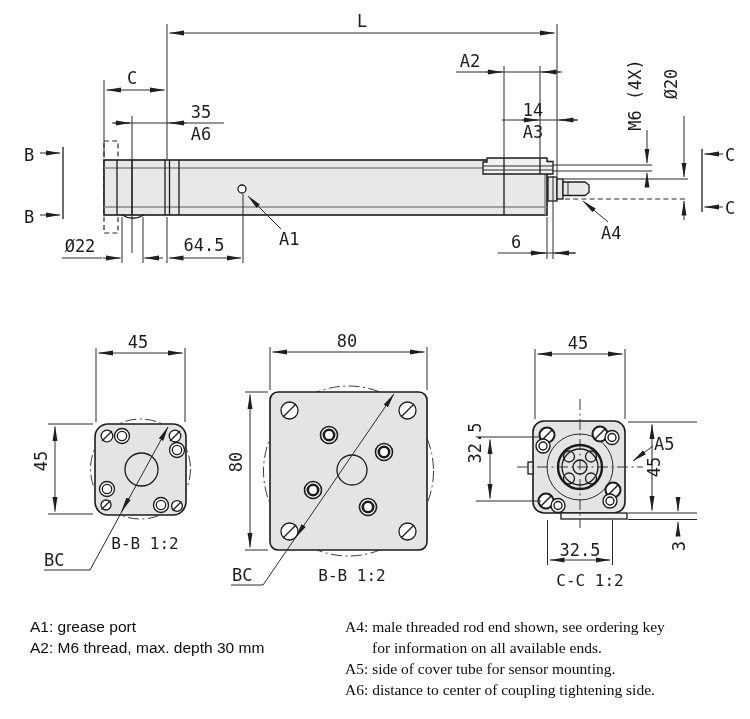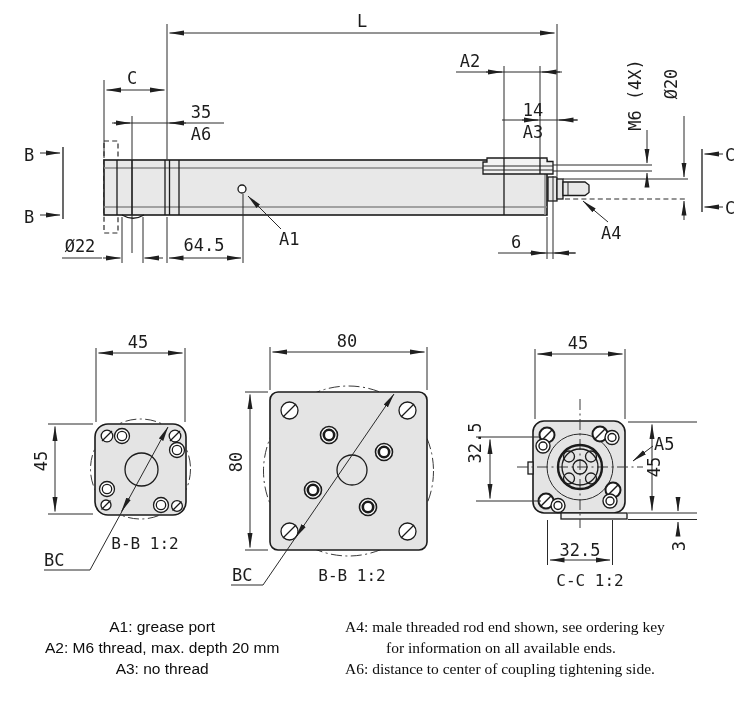--- a/index.html
+++ b/index.html
@@ -12,21 +12,21 @@
   .dim { stroke:#2a2a2a; stroke-width:1;   fill:none; }
   .cl  { stroke:#3a3a3a; stroke-width:1; stroke-dasharray:11 3.5 2 3.5; fill:none; }
   .hid { stroke:#2a2a2a; stroke-width:1.2; stroke-dasharray:5 3.2; fill:none; }
   .f1  { fill:#e8e8e8; }
   .f2  { fill:#e4e4e4; }
   .fw  { fill:#ffffff; }
   .fr  { fill:#f2f2f2; }
   text.t { font-family:"DejaVu Sans Mono", monospace; font-size:17px; fill:#1c1c1c; }
   text.ts{ font-family:"DejaVu Sans Mono", monospace; font-size:16px; fill:#1c1c1c; }
   .note { position:absolute; font-family:"Liberation Sans", sans-serif; font-size:15.5px; color:#0d0d0d; line-height:21px; white-space:nowrap; }
-  .indent { margin-left:41px; }
+  .indent { margin-left:27px; }
 </style>
 </head>
 <body>
 
 <div class="stage">
 <svg width="750" height="719" viewBox="0 0 750 719">
   <defs>
     <marker id="ar" viewBox="0 0 15 6" refX="14.5" refY="3" markerWidth="15" markerHeight="6" orient="auto" markerUnits="userSpaceOnUse">
       <path d="M15,3 L0,0.5 L0,5.5 Z" fill="#1f1f1f"></path>
     </marker>
@@ -360,23 +360,23 @@
     </g>
 
     <g>
       <line x1="653" y1="446" x2="633" y2="461" class="dim" marker-end="url(#ar)"></line>
       <text class="t" x="654" y="450">A5</text>
     </g>
     <text class="ts" x="590" y="586" text-anchor="middle">C-C 1:2</text>
   </g>
 </svg>
 
-<div class="note" style="left:45px; top:616px;text-align:center;">
+<div class="note" style="left:30px; top:616px;">
   <div>A1: grease port</div>
-  <div>A2: M6 thread, max. depth 20 mm</div>
-  <div>A3: no thread</div>
+  <div>A2: M6 thread, max. depth 30 mm</div>
 </div>
 <div class="note" style="left:345px; top:616px;font-family:Liberation Serif, serif;">
   <div>A4: male threaded rod end shown, see ordering key</div>
   <div class="indent">for information on all available ends.</div>
+  <div>A5: side of cover tube for sensor mounting.</div>
   <div>A6: distance to center of coupling tightening side.</div>
 </div>
 </div>
 
 </body></html>

